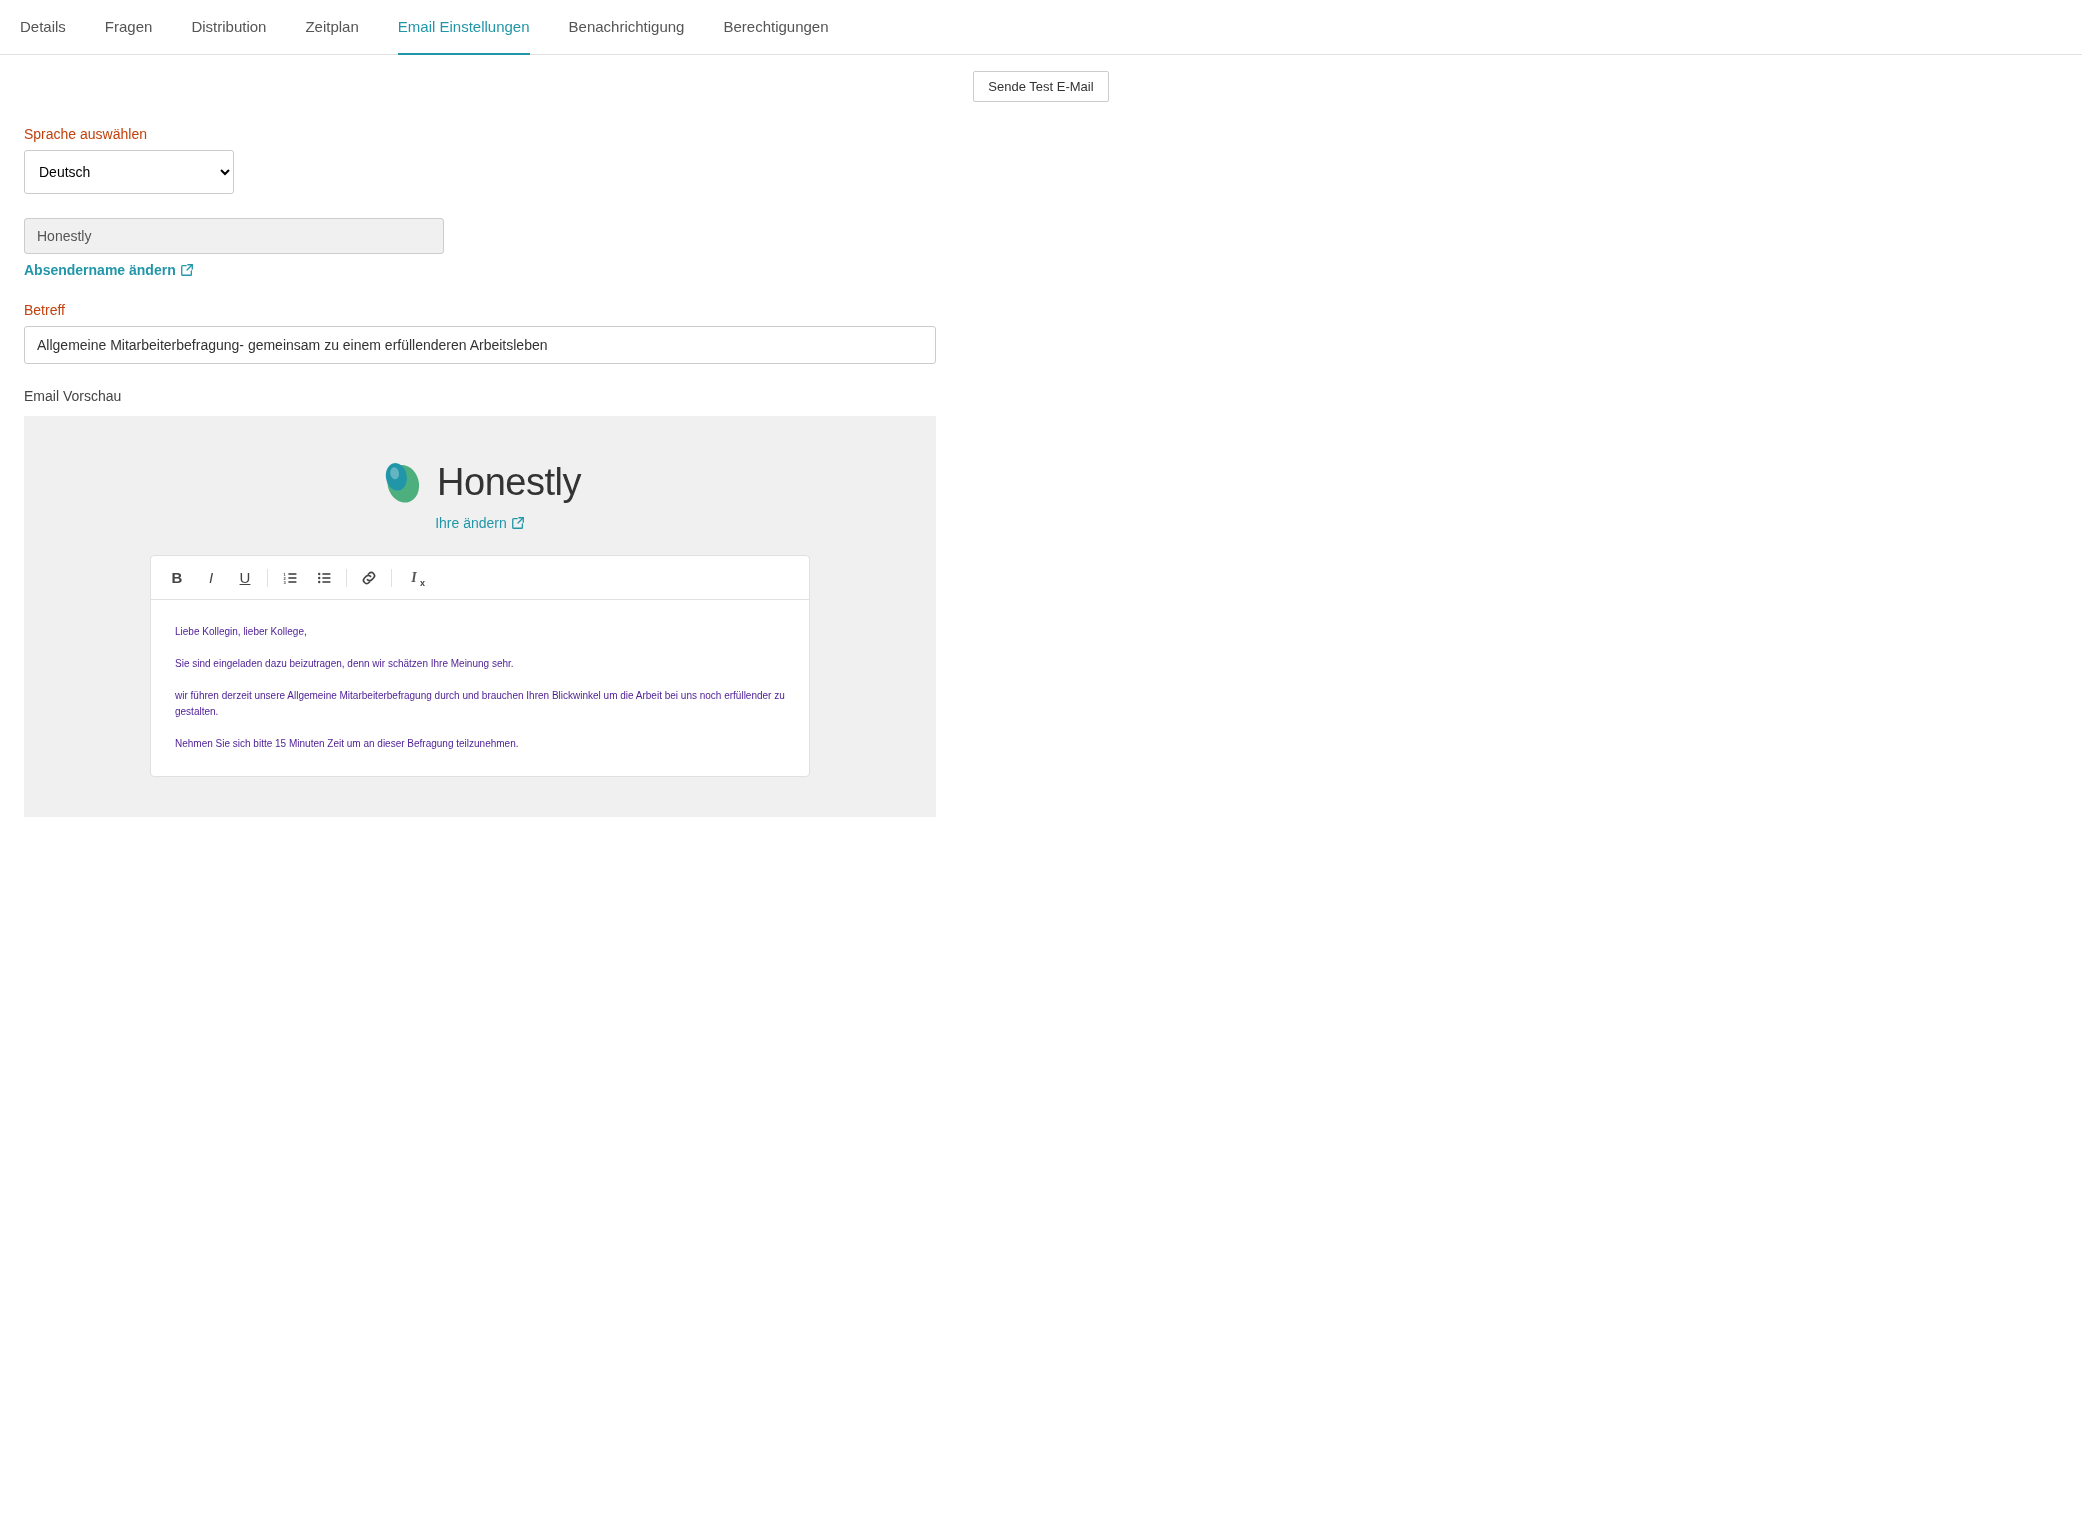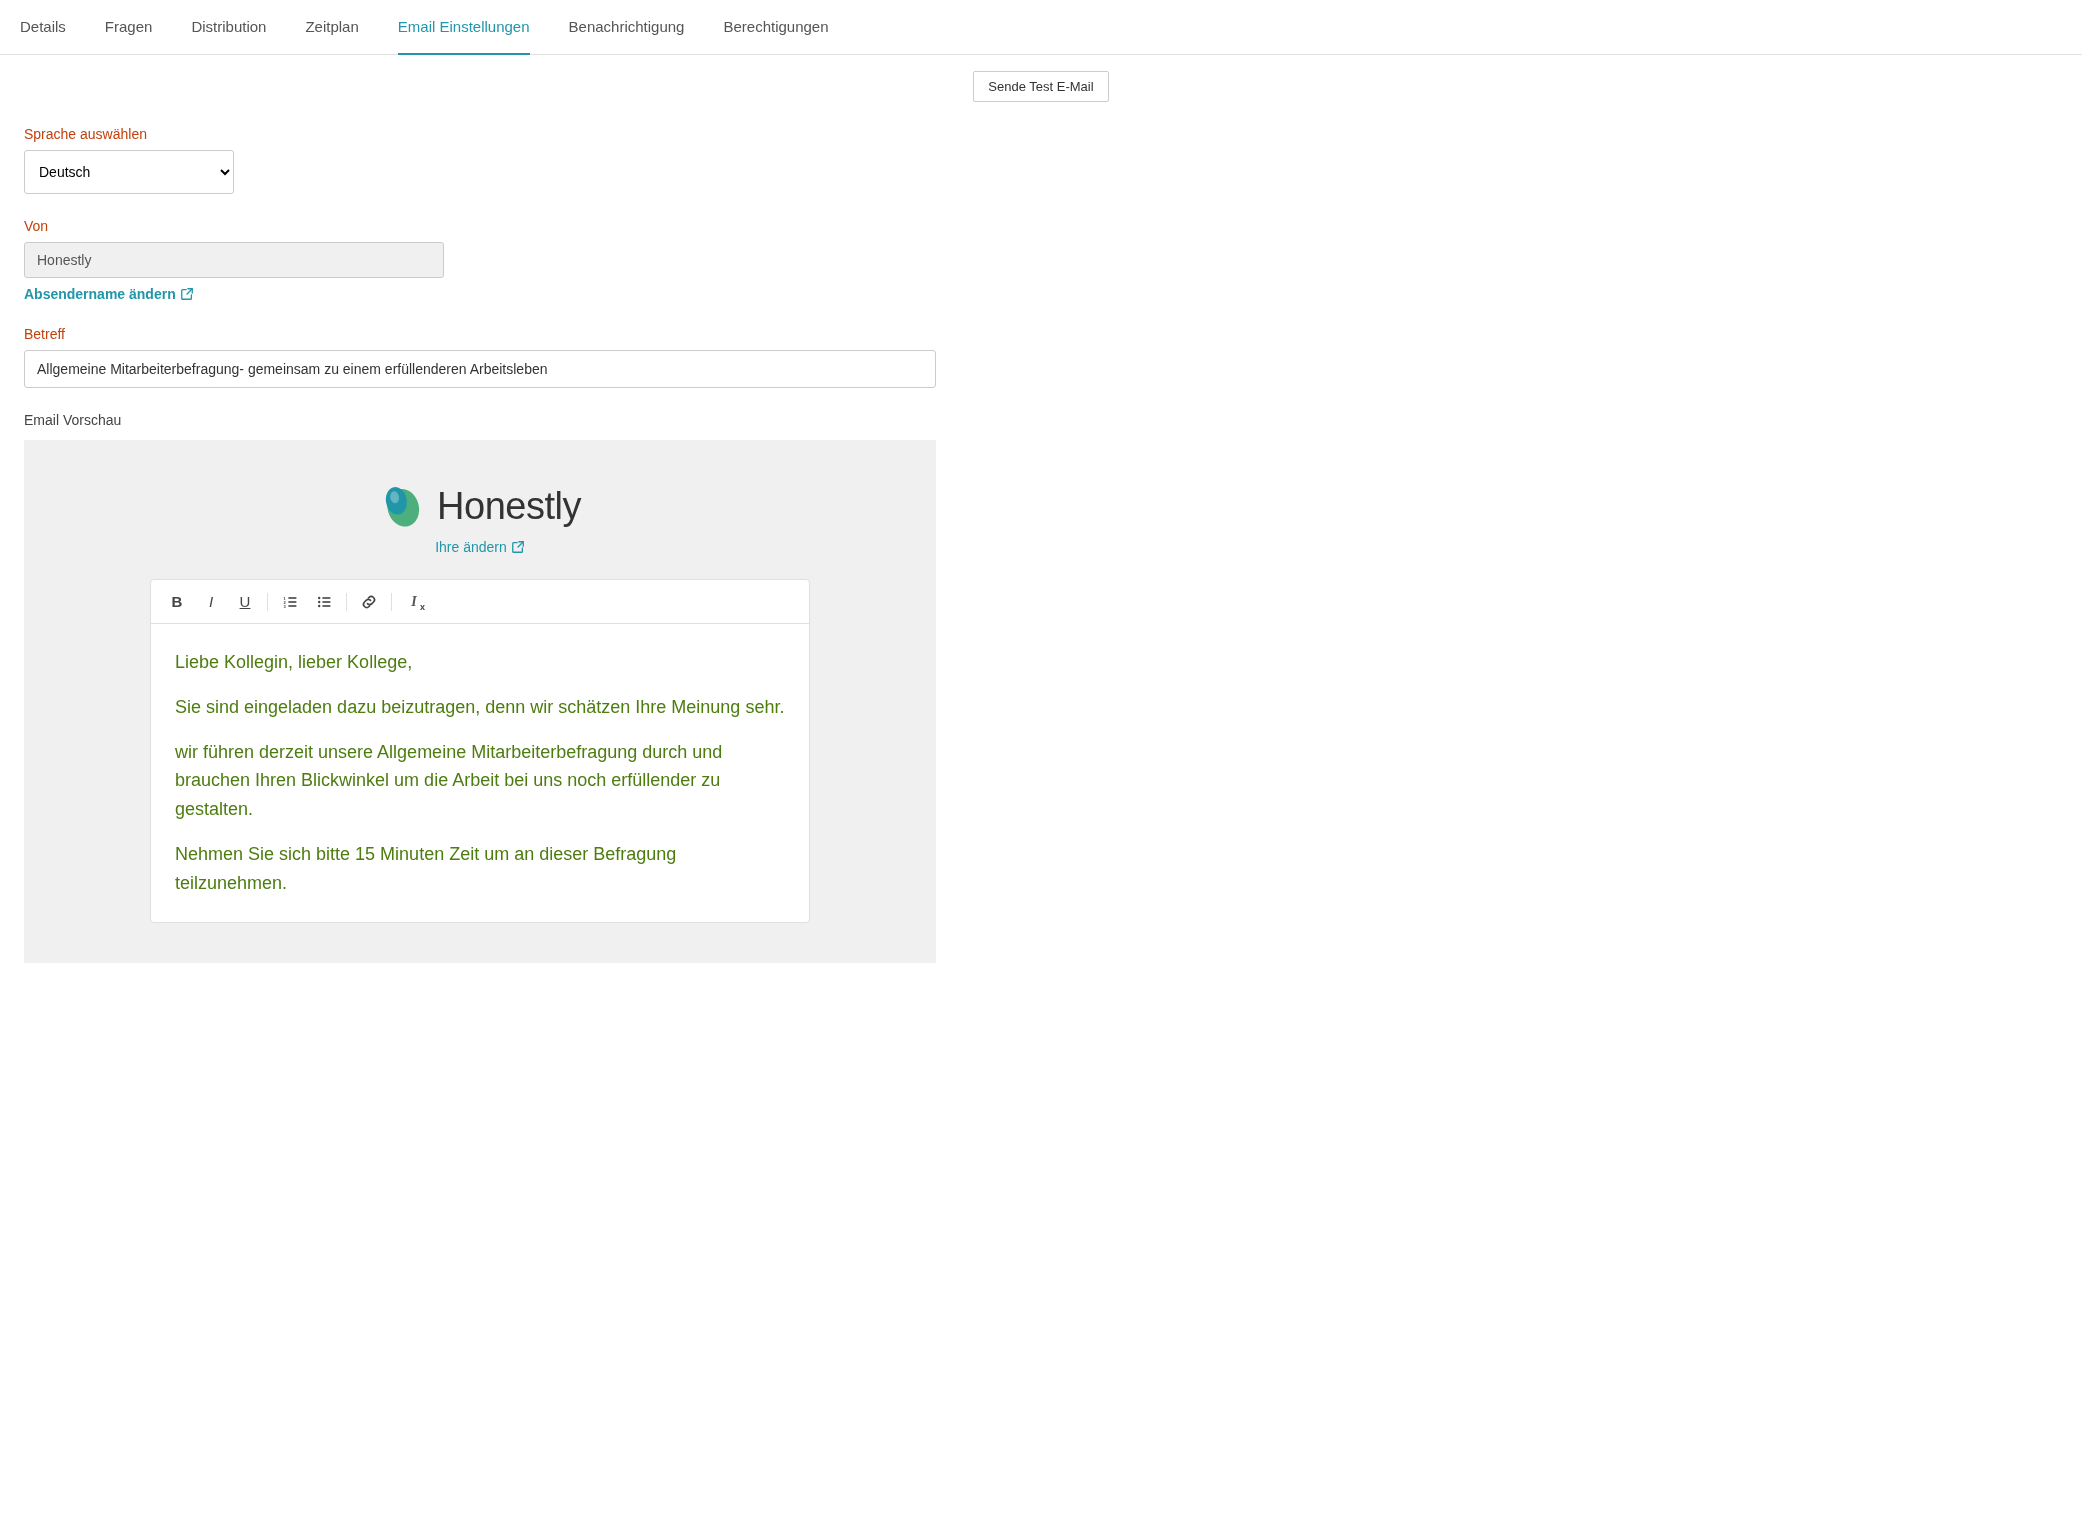--- a/index.html
+++ b/index.html
@@ -210,23 +210,23 @@
       width: 16px;
       height: 16px;
       fill: none;
       stroke: #444;
       stroke-width: 2;
     }
 
     
     .email-content {
       padding: 24px;
-      font-size: 18px;
+      font-size: 10px;
       line-height: 1.6;
-      color: #4d7c0f;
+      color: #4c1d95;
     }
     .email-content p {
       margin-bottom: 16px;
     }
     .email-content p:last-child {
       margin-bottom: 0;
     }
 
     
     .page-wrapper {
@@ -259,21 +259,20 @@
       <label class="form-label">Sprache auswählen</label>
       <select class="language-select">
         <option>Deutsch</option>
         <option>English</option>
         <option>Français</option>
         <option>Español</option>
       </select>
     </div>
 
     <div class="form-section">
-      <label class="form-label">Von</label>
       <input type="text" class="from-field" readonly="" value="Honestly" style="">
       <br>
       <a href="#" class="link-change">
         <span>Absendername ändern</span>
         <svg class="external-icon" viewBox="0 0 16 16" fill="none" xmlns="http://www.w3.org/2000/svg">
           <path d="M7 3H3a1 1 0 00-1 1v9a1 1 0 001 1h9a1 1 0 001-1V9" stroke="#2196a8" stroke-width="1.5" stroke-linecap="round"></path>
           <path d="M9 2h5v5" stroke="#2196a8" stroke-width="1.5" stroke-linecap="round" stroke-linejoin="round"></path>
           <path d="M14 2L8 8" stroke="#2196a8" stroke-width="1.5" stroke-linecap="round"></path>
         </svg>
       </a>

